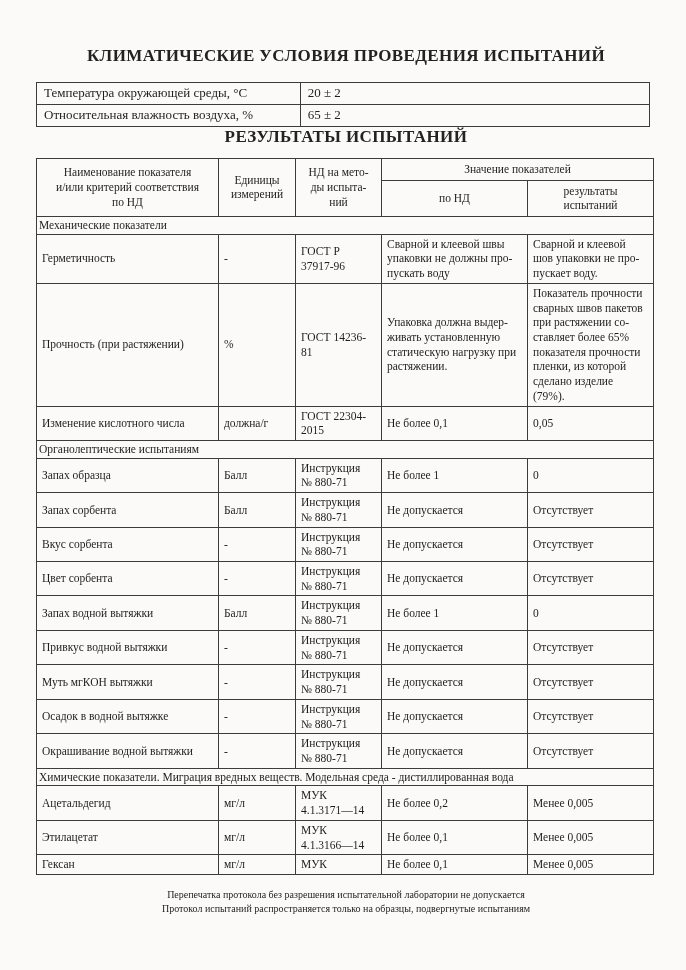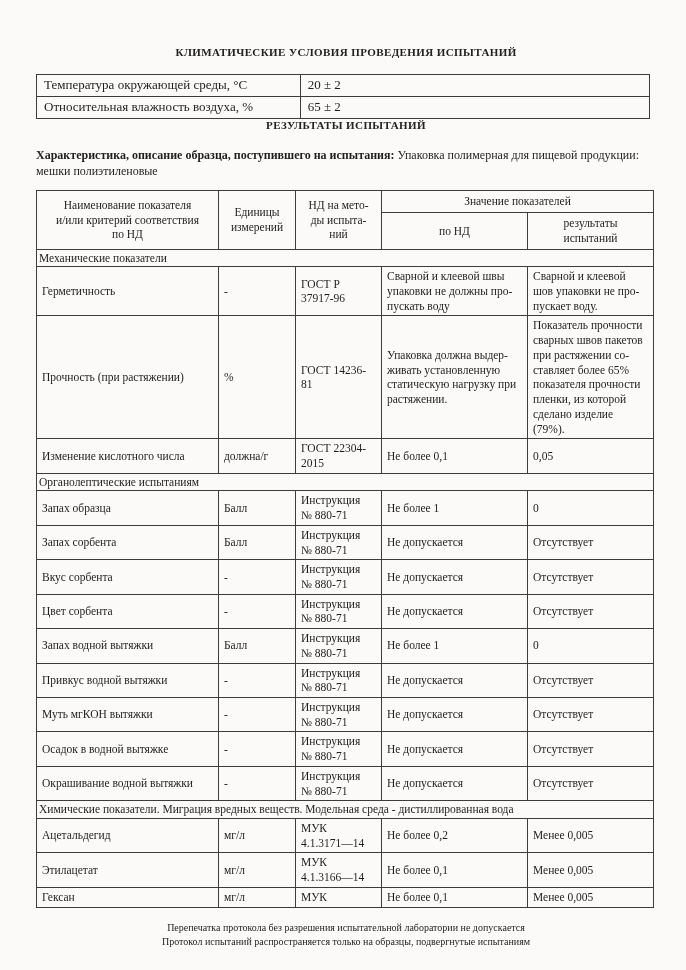--- a/index.html
+++ b/index.html
@@ -6,21 +6,21 @@
   body{
     width:686px;height:970px;overflow:hidden;
     background:#fbfaf8;
     font-family:"Liberation Serif","DejaVu Serif",serif;
     color:#1e1e1e;
     -webkit-font-smoothing:antialiased;
   }
   .page{padding:46px 30px 0 36px;}
   h1.doc-title{
     margin:0;text-align:center;
-    font-size:11px;font-weight:bold;letter-spacing:.4px;
+    font-size:17px;font-weight:bold;letter-spacing:.4px;
     color:#222;
   }
   
   table{border-collapse:collapse;}
   table.climate{width:614px;margin-top:16px;}
   table.climate td{
     border:1px solid #3c3c3c;
     font-size:13px;line-height:1.3;
     padding:2px 7px;
     vertical-align:middle;
@@ -81,21 +81,20 @@
         </tr>
         <tr>
           <td>Относительная влажность воздуха, %</td>
           <td class="val">65 ± 2</td>
         </tr>
       </tbody>
   </table>
 
   <h1 class="doc-title results-title">РЕЗУЛЬТАТЫ ИСПЫТАНИЙ</h1>
 
-  <p class="sample"><b>Характеристика, описание образца, поступившего на испытания:</b><span> Упаковка полимерная для пищевой продукции: мешки полиэтиленовые</span></p>
 
   <table class="results">
     <colgroup>
       <col class="c-name">
         <col class="c-units">
         <col class="c-method">
         <col class="c-nd">
         <col class="c-res">
     </colgroup>
     <thead>

